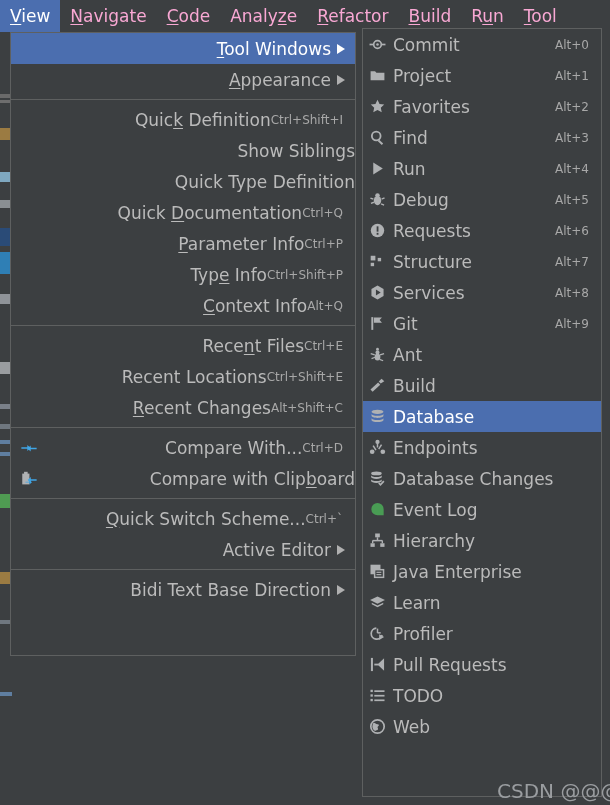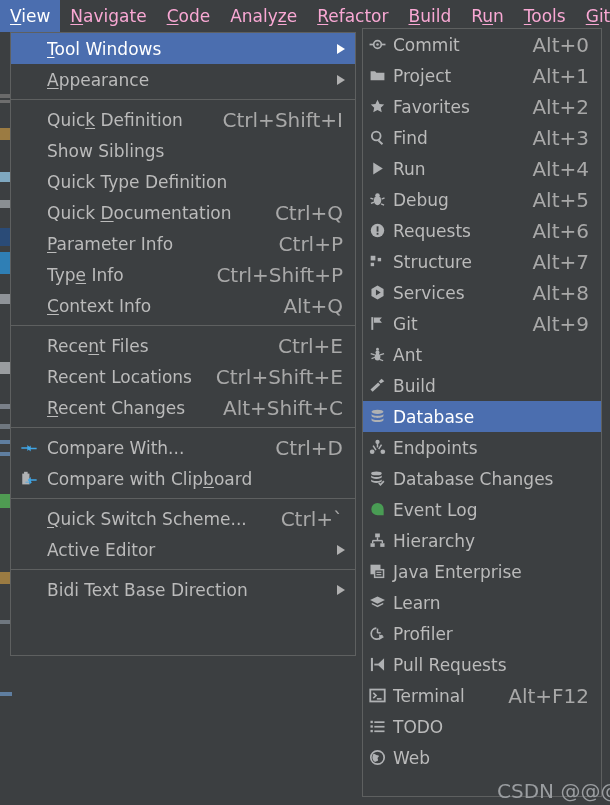--- a/index.html
+++ b/index.html
@@ -11,21 +11,21 @@
     -webkit-font-smoothing:antialiased;
   }
   #root{position:relative;width:610px;height:805px;overflow:hidden;}
 
   
   .bg-strip{position:absolute;left:0;top:32px;width:12px;height:773px;background:#3c3f41;}
   .bg-strip i{position:absolute;left:0;width:12px;display:block;}
 
   
   .menubar{
-    position:absolute;left:0;top:0;width:610px;height:32px;
+    position:absolute;left:0;top:0;width:556px;height:32px;
     background:#3c3f41;display:flex;align-items:flex-start;
     white-space:nowrap;overflow:hidden;
   }
   .menubar .mi{
     height:32px;line-height:32px;padding:0 10px;font-size:17px;color:#f9a8d4;
   }
   .menubar .mi.active{background:#4b6eaf;color:#ffffff;}
   .mn{text-decoration:underline;text-underline-offset:2px;}
 
   
@@ -39,30 +39,30 @@
   .row{
     position:relative;height:31px;display:flex;align-items:center;
     font-size:17px;color:#bbbbbb;box-sizing:border-box;
   }
   .row.sel{background:#4b6eaf;color:#ffffff;}
   .row .ico{
     width:28px;min-width:28px;height:31px;display:flex;align-items:center;justify-content:center;
   }
   .row .lbl{flex:1;padding-left:2px;white-space:nowrap;overflow:hidden;}
   .row .acc{
-    padding-right:12px;color:#a8a8a8;font-size:20px;white-space:nowrap;
+    padding-right:12px;color:#a8a8a8;font-size:12px;white-space:nowrap;
   }
   .row .arrow{
     padding-right:10px;width:14px;display:flex;justify-content:flex-end;align-items:center;
   }
   .sep{height:1px;background:#5e6060;margin:4px 0;}
 
   
   #menu-view .row .ico{width:36px;min-width:36px;}
-  #menu-view .row .lbl{padding-left:0;}
+  #menu-view .row .lbl{padding-left:0;text-align:right;}
 
   .tri{width:0;height:0;border-left:8px solid #b0b0b0;border-top:5px solid transparent;border-bottom:5px solid transparent;}
   .row.sel .tri{border-left-color:#ffffff;}
 
   svg{display:block;}
   .g{fill:#afb1b3;}
   .green{fill:#499c54;}
   .blue{fill:#40a6e6;}
 
   
@@ -441,31 +441,20 @@
             <rect x="1.8" y="1.8" width="1.9" height="12.4" class="g"></rect>
             <path class="g" d="M14.2 2.2v11.6L8 8z"></path>
             <rect x="5" y="7.2" width="4" height="1.7" class="g"></rect>
           </svg>
         </span>
         <span class="lbl">Pull Requests</span>
       </div>
       <div class="row">
         <span class="ico">
           <svg width="17" height="17" viewBox="0 0 16 16">
-            <rect x="1.2" y="2.4" width="13.6" height="11.2" fill="none" stroke="#afb1b3" stroke-width="1.7"></rect>
-            <path fill="none" stroke="#afb1b3" stroke-width="1.6" d="M4 5.6L6.6 8 4 10.4"></path>
-            <rect x="7.4" y="10.4" width="4.4" height="1.5" class="g"></rect>
-          </svg>
-        </span>
-        <span class="lbl">Terminal</span>
-        <span class="acc">Alt+F12</span>
-      </div>
-      <div class="row">
-        <span class="ico">
-          <svg width="17" height="17" viewBox="0 0 16 16">
             <rect x="1.4" y="2.6" width="2.2" height="2.2" class="g"></rect>
             <rect x="1.4" y="6.9" width="2.2" height="2.2" class="g"></rect>
             <rect x="1.4" y="11.2" width="2.2" height="2.2" class="g"></rect>
             <rect x="5" y="3.1" width="9.6" height="1.6" class="g"></rect>
             <rect x="5" y="7.4" width="9.6" height="1.6" class="g"></rect>
             <rect x="5" y="11.7" width="9.6" height="1.6" class="g"></rect>
           </svg>
         </span>
         <span class="lbl">TODO</span>
       </div>

